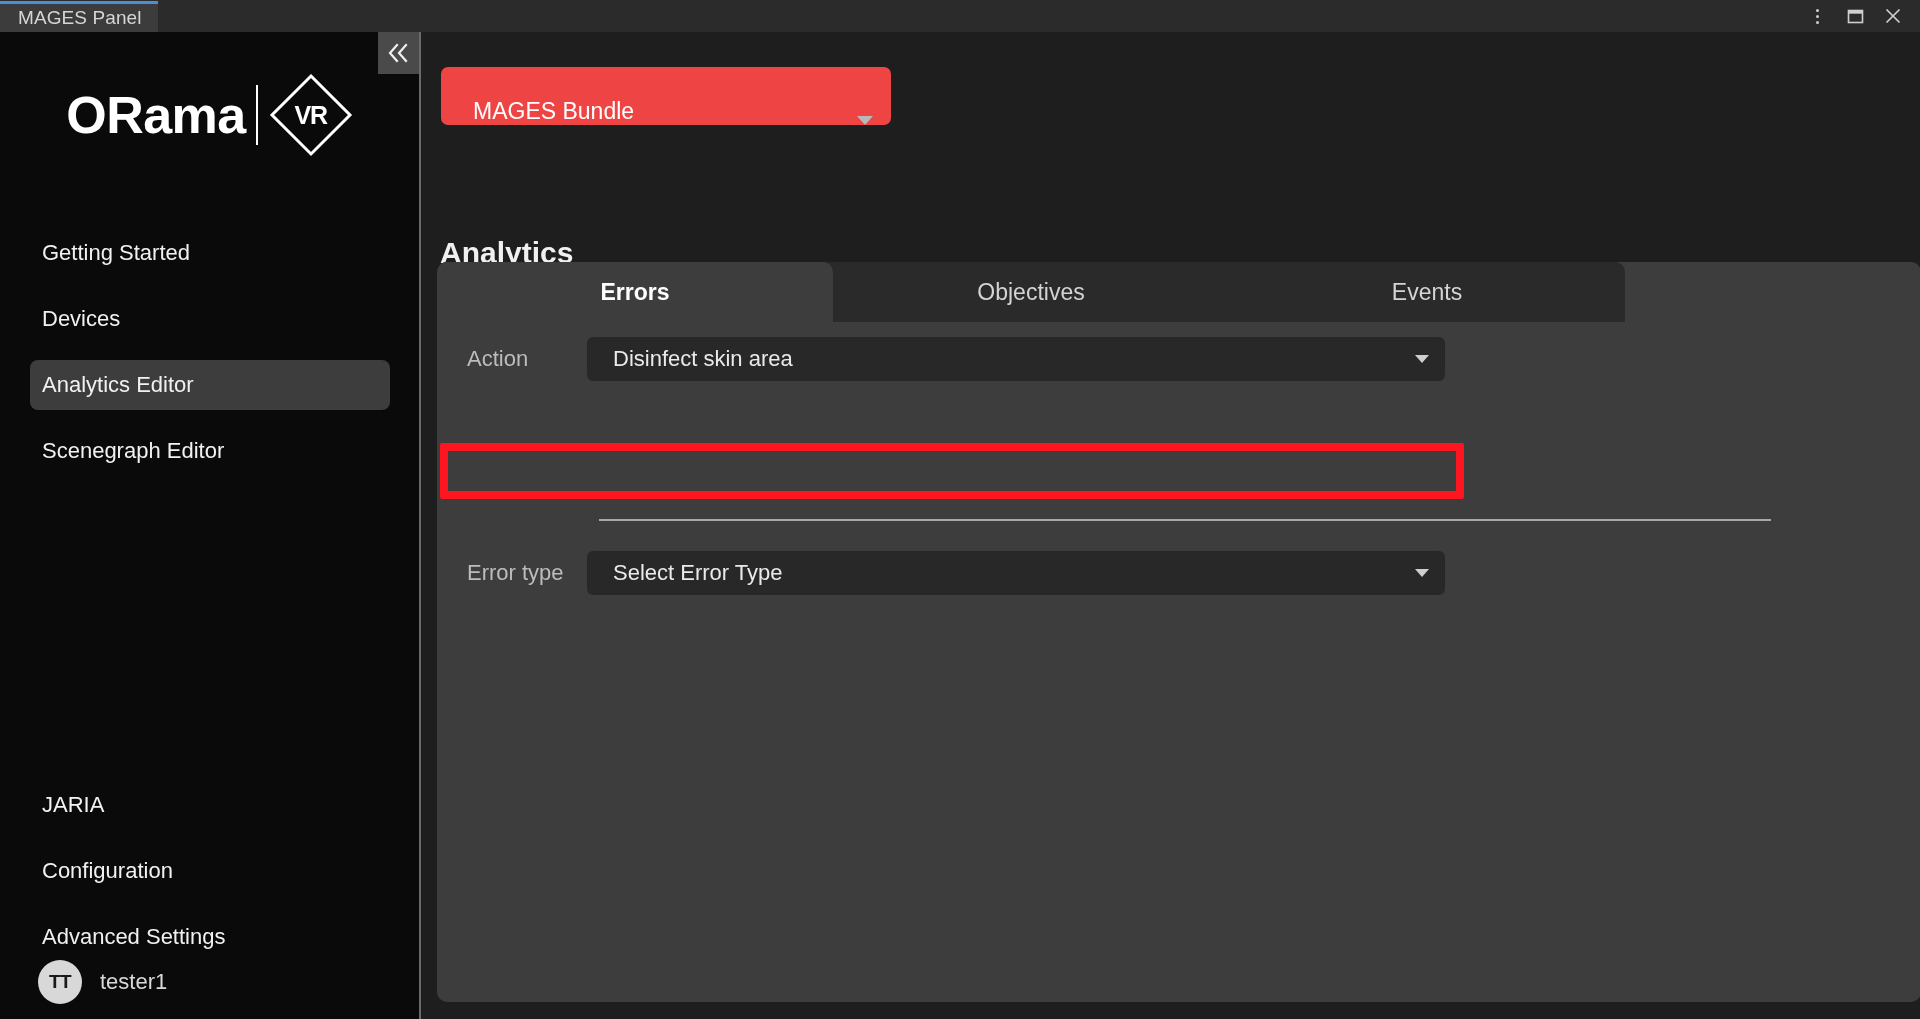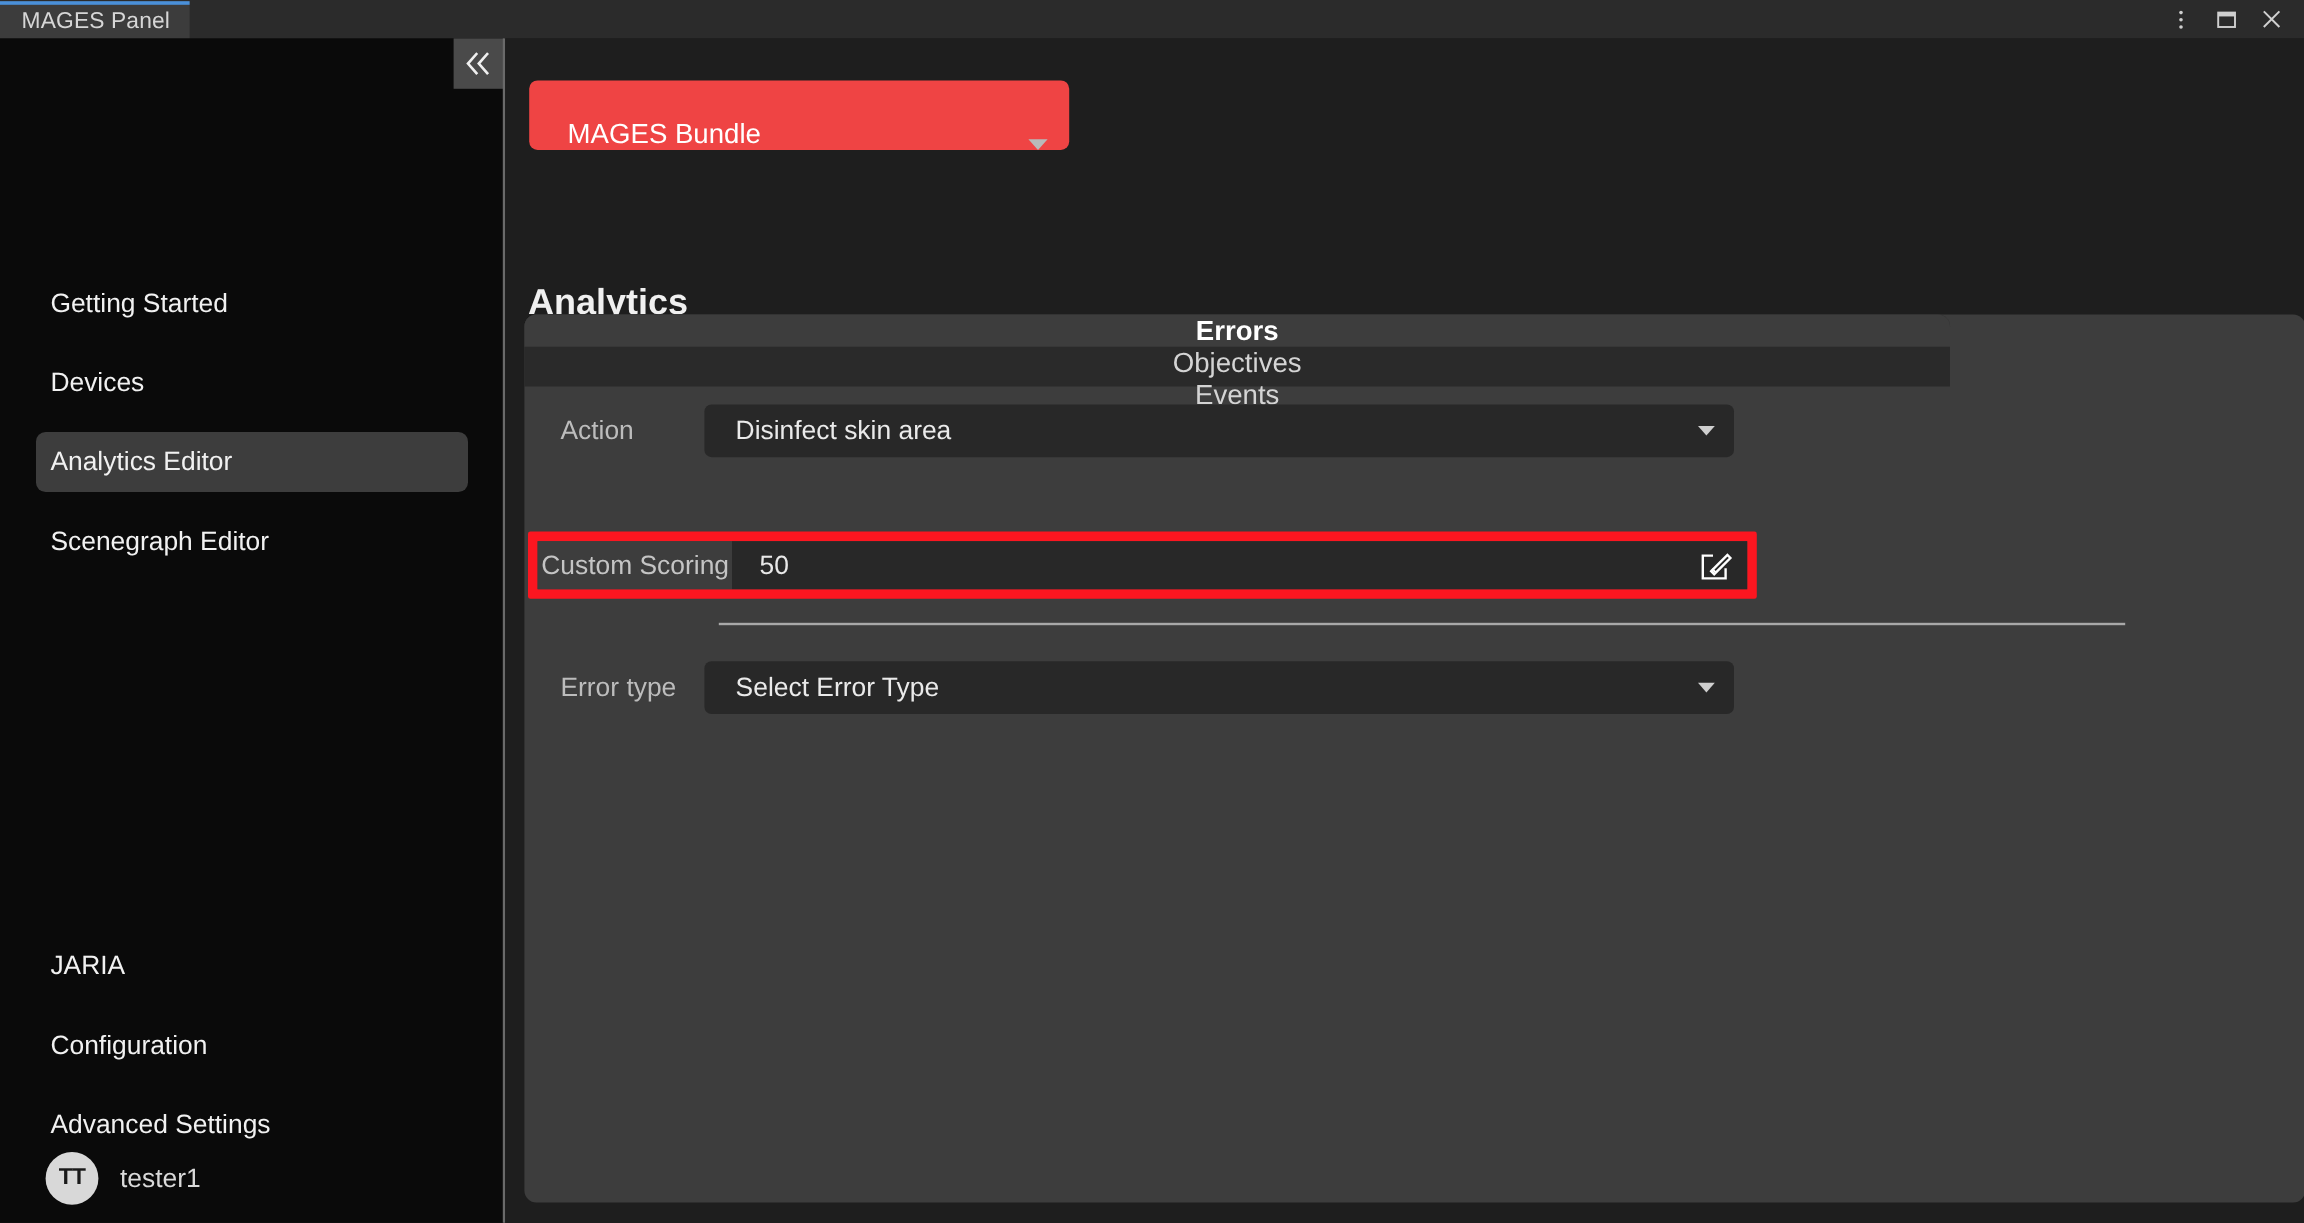--- a/index.html
+++ b/index.html
@@ -134,21 +134,20 @@
     width: 1484px; height: 740px;
     background: #3d3d3d;
     border-radius: 10px;
   }
   .tabs {
     position: absolute; left: 0; top: 0;
     width: 1188px; height: 60px;
     background: #2a2a2a;
     border-radius: 10px 10px 0 0;
     display: flex;
-    flex-direction: column;
   }
   .tab-item {
     flex: 1; height: 60px;
     display: flex; align-items: center; justify-content: center;
     color: #d4d4d4; font-size: 23px;
     cursor: pointer;
   }
   .tab-item.active {
     background: #3d3d3d;
     color: #ffffff; font-weight: 700;
@@ -240,20 +239,30 @@
 <div class="app">
 
   <div class="sidebar">
 
     <div class="collapse-btn">
       <svg width="26" height="22" viewBox="0 0 26 22">
         <path d="M11 3 L4 11 L11 19 M20 3 L13 11 L20 19" stroke="#f0f0f0" stroke-width="2.2" fill="none" stroke-linecap="square"></path>
       </svg>
     </div>
 
+    <div class="logo-wrap">
+      <span class="logo-text">ORama</span>
+      <span class="logo-sep"></span>
+      <span class="logo-diamond">
+        <svg width="86" height="86" viewBox="0 0 86 86">
+          <polygon points="43,4 82,43 43,82 4,43" fill="none" stroke="#ffffff" stroke-width="3"></polygon>
+        </svg>
+        <span class="logo-vr">VR</span>
+      </span>
+    </div>
 
     <div class="nav-top">
       <div class="nav-item">
         <span>Getting Started</span>
       </div>
       <div class="nav-item">
         <span>Devices</span>
       </div>
       <div class="nav-item active">
         <span>Analytics Editor</span>
@@ -310,33 +319,20 @@
 
         <div class="row">
           <div class="row-label">Action</div>
           <div class="dropdown">
             <span>Disinfect skin area</span>
             <span class="caret"></span>
           </div>
         </div>
 
         <div class="highlight-box"></div>
-        <div class="score-row">
-          <div class="score-label">Custom Scoring</div>
-          <div class="score-field">
-            <span>50</span>
-            <span class="edit-icon">
-              <svg width="32" height="32" viewBox="0 0 32 32">
-                <path d="M24 18.5 V27 H5 V8 H13.5" fill="none" stroke="#ffffff" stroke-width="2"></path>
-                <path d="M12 21 L25.5 7.5 L28 10 L14.5 23.5 Z" fill="none" stroke="#ffffff" stroke-width="2"></path>
-                <path d="M12 21 L13.3 18.3 L17.2 22.2 Z" fill="#ffffff"></path>
-              </svg>
-            </span>
-          </div>
-        </div>
 
         <div class="divider"></div>
 
         <div class="row" style="position:absolute; top:214px; left:0; width:1484px;">
           <div class="row-label">Error type</div>
           <div class="dropdown">
             <span>Select Error Type</span>
             <span class="caret"></span>
           </div>
         </div>

